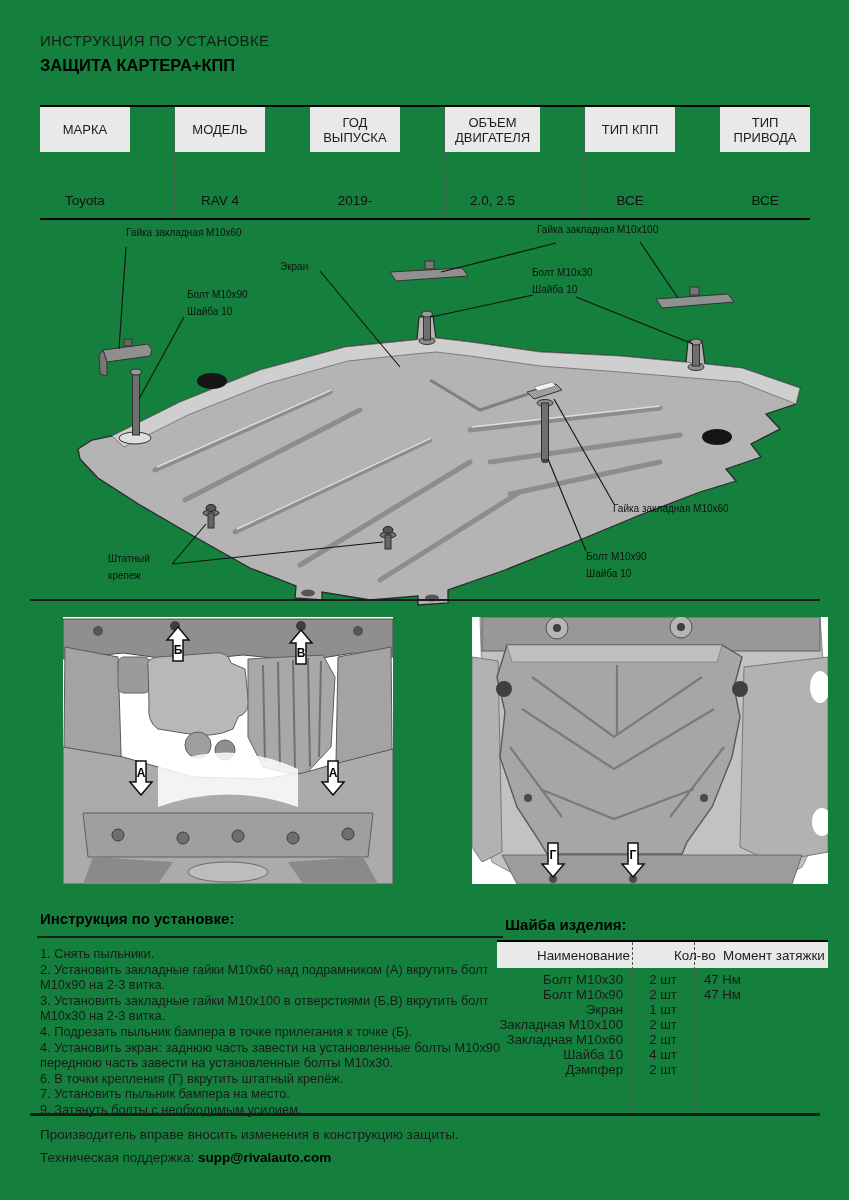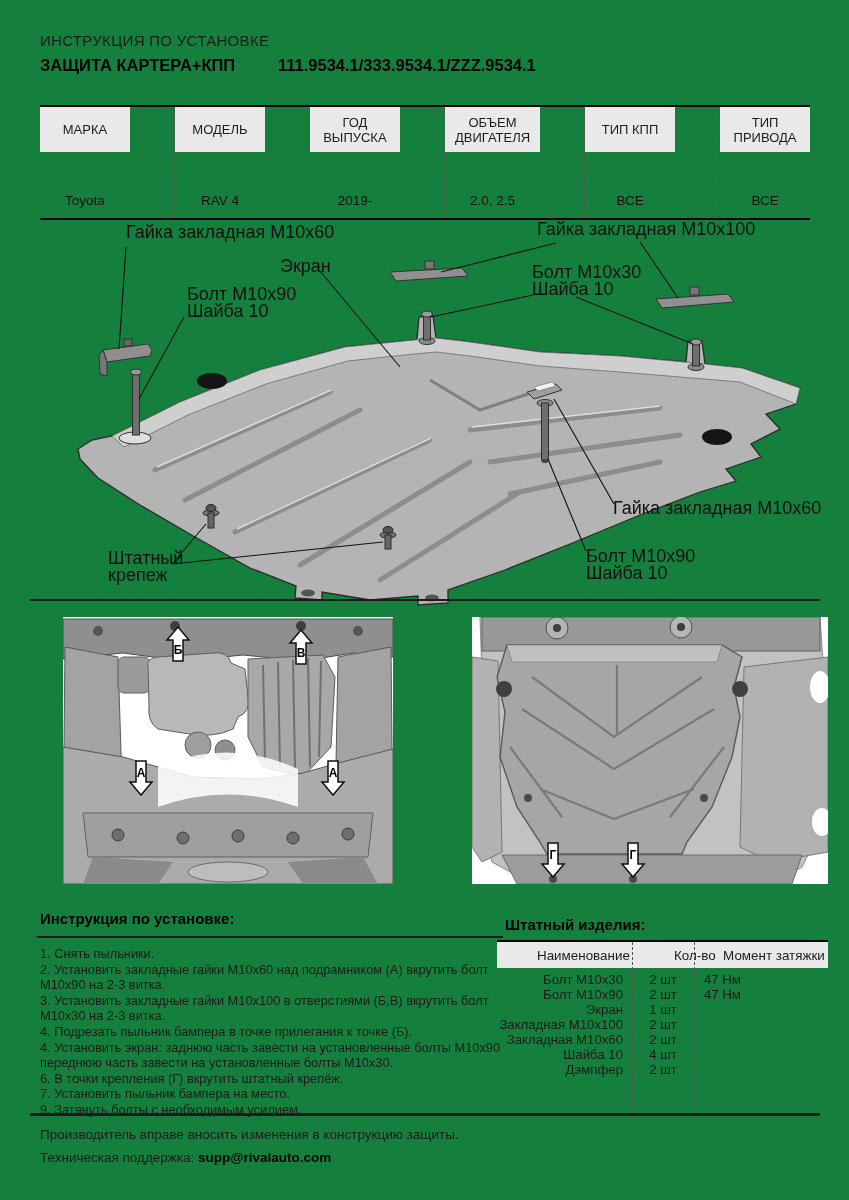--- a/index.html
+++ b/index.html
@@ -10,21 +10,21 @@
   .hdr1{left:40px;top:32px;font-size:15px;letter-spacing:.3px;color:#1a1a1a;}
   .hdr2{left:40px;top:56px;font-size:16.5px;font-weight:bold;color:#000;}
   .hdrnums{left:278px;top:56px;font-size:16.5px;font-weight:bold;color:#000;}
   
   .spec{left:40px;top:105px;width:770px;border-top:2px solid #000;border-bottom:2px solid #000;display:flex;}
   .spec-col{width:128.3px;display:flex;flex-direction:column;gap:31px;}
   .spec-col + .spec-col{border-left:1px dashed #555;margin-left:44px;}
   .spec-h{height:45px;background:#e9e9e9;display:flex;align-items:center;justify-content:center;text-align:center;font-size:13px;color:#1c1c1c;line-height:15px;padding:0 10px;box-sizing:border-box;}
   .spec-v{height:35px;display:flex;align-items:center;justify-content:center;font-size:13.5px;color:#111;}
   
-  .dlab{font-size:18px;color:#101010;line-height:17px;white-space:nowrap;}
+  .dlab{font-size:10px;color:#101010;line-height:17px;white-space:nowrap;}
   
   .sep{background:#1c1c1c;}
   
   .insthead{left:40px;top:910px;font-size:15px;font-weight:bold;color:#000;}
   .comphead{left:505px;top:916px;font-size:15px;font-weight:bold;color:#000;}
   .steps{left:40px;top:946px;width:462px;font-size:12.8px;line-height:15.6px;color:#1a1a1a;}
   
   .comp{left:497px;top:940px;width:331px;height:173px;border-top:2px solid #000;}
   .comp-head{position:absolute;left:0;top:0;width:331px;height:26px;background:#e9e9e9;display:flex;}
   .comp-hc{display:flex;align-items:center;justify-content:center;font-size:13.4px;color:#1c1c1c;padding-left:40px;}
@@ -40,21 +40,20 @@
   .foot2 b{font-weight:bold;color:#000;}
   svg text{font-family:"Liberation Sans",sans-serif;}
 </style>
 </head>
 <body>
 
 <div class="page">
 
   <div class="abs hdr1">ИНСТРУКЦИЯ ПО УСТАНОВКЕ</div>
   <div class="abs hdr2">ЗАЩИТА КАРТЕРА+КПП</div>
-  <div class="abs hdrnums">111.9534.1/333.9534.1/ZZZ.9534.1</div>
 
   <div class="abs spec">
     <div class="spec-col">
       <div class="spec-h">МАРКА</div>
       <div class="spec-v">Toyota</div>
     </div>
     <div class="spec-col">
       <div class="spec-h">МОДЕЛЬ</div>
       <div class="spec-v">RAV 4</div>
     </div>
@@ -290,21 +289,21 @@
     <div>1. Снять пыльники.</div>
     <div>2. Установить закладные гайки М10х60 над подрамником (А) вкрутить болт М10х90 на 2-3 витка.</div>
     <div>3. Установить закладные гайки М10х100 в отверстиями (Б,В) вкрутить болт М10х30 на 2-3 витка.</div>
     <div>4. Подрезать пыльник бампера в точке прилегания к точке (Б).</div>
     <div>4. Установить экран: заднюю часть завести на установленные болты М10х90 переднюю часть завести на установленные болты М10х30.</div>
     <div>6. В точки крепления (Г) вкрутить штатный крепёж.</div>
     <div>7. Установить пыльник бампера на место.</div>
     <div>9. Затянуть болты с необходимым усилием.</div>
   </div>
 
-  <div class="abs comphead">Штатный изделия:</div>
+  <div class="abs comphead">Шайба изделия:</div>
   <div class="abs comp">
     <div class="comp-head">
       <div class="comp-hc cc1" style="text-align:center;padding-right:0;">Наименование</div>
       <div class="comp-hc cc2">Кол-во</div>
       <div class="comp-hc cc3" style="justify-content:center;padding-left:0;">Момент затяжки</div>
     </div>
     <div class="comp-body">
       <div class="comp-row">
           <div class="cc1">Болт М10х30</div>
           <div class="cc2">2 шт</div>

